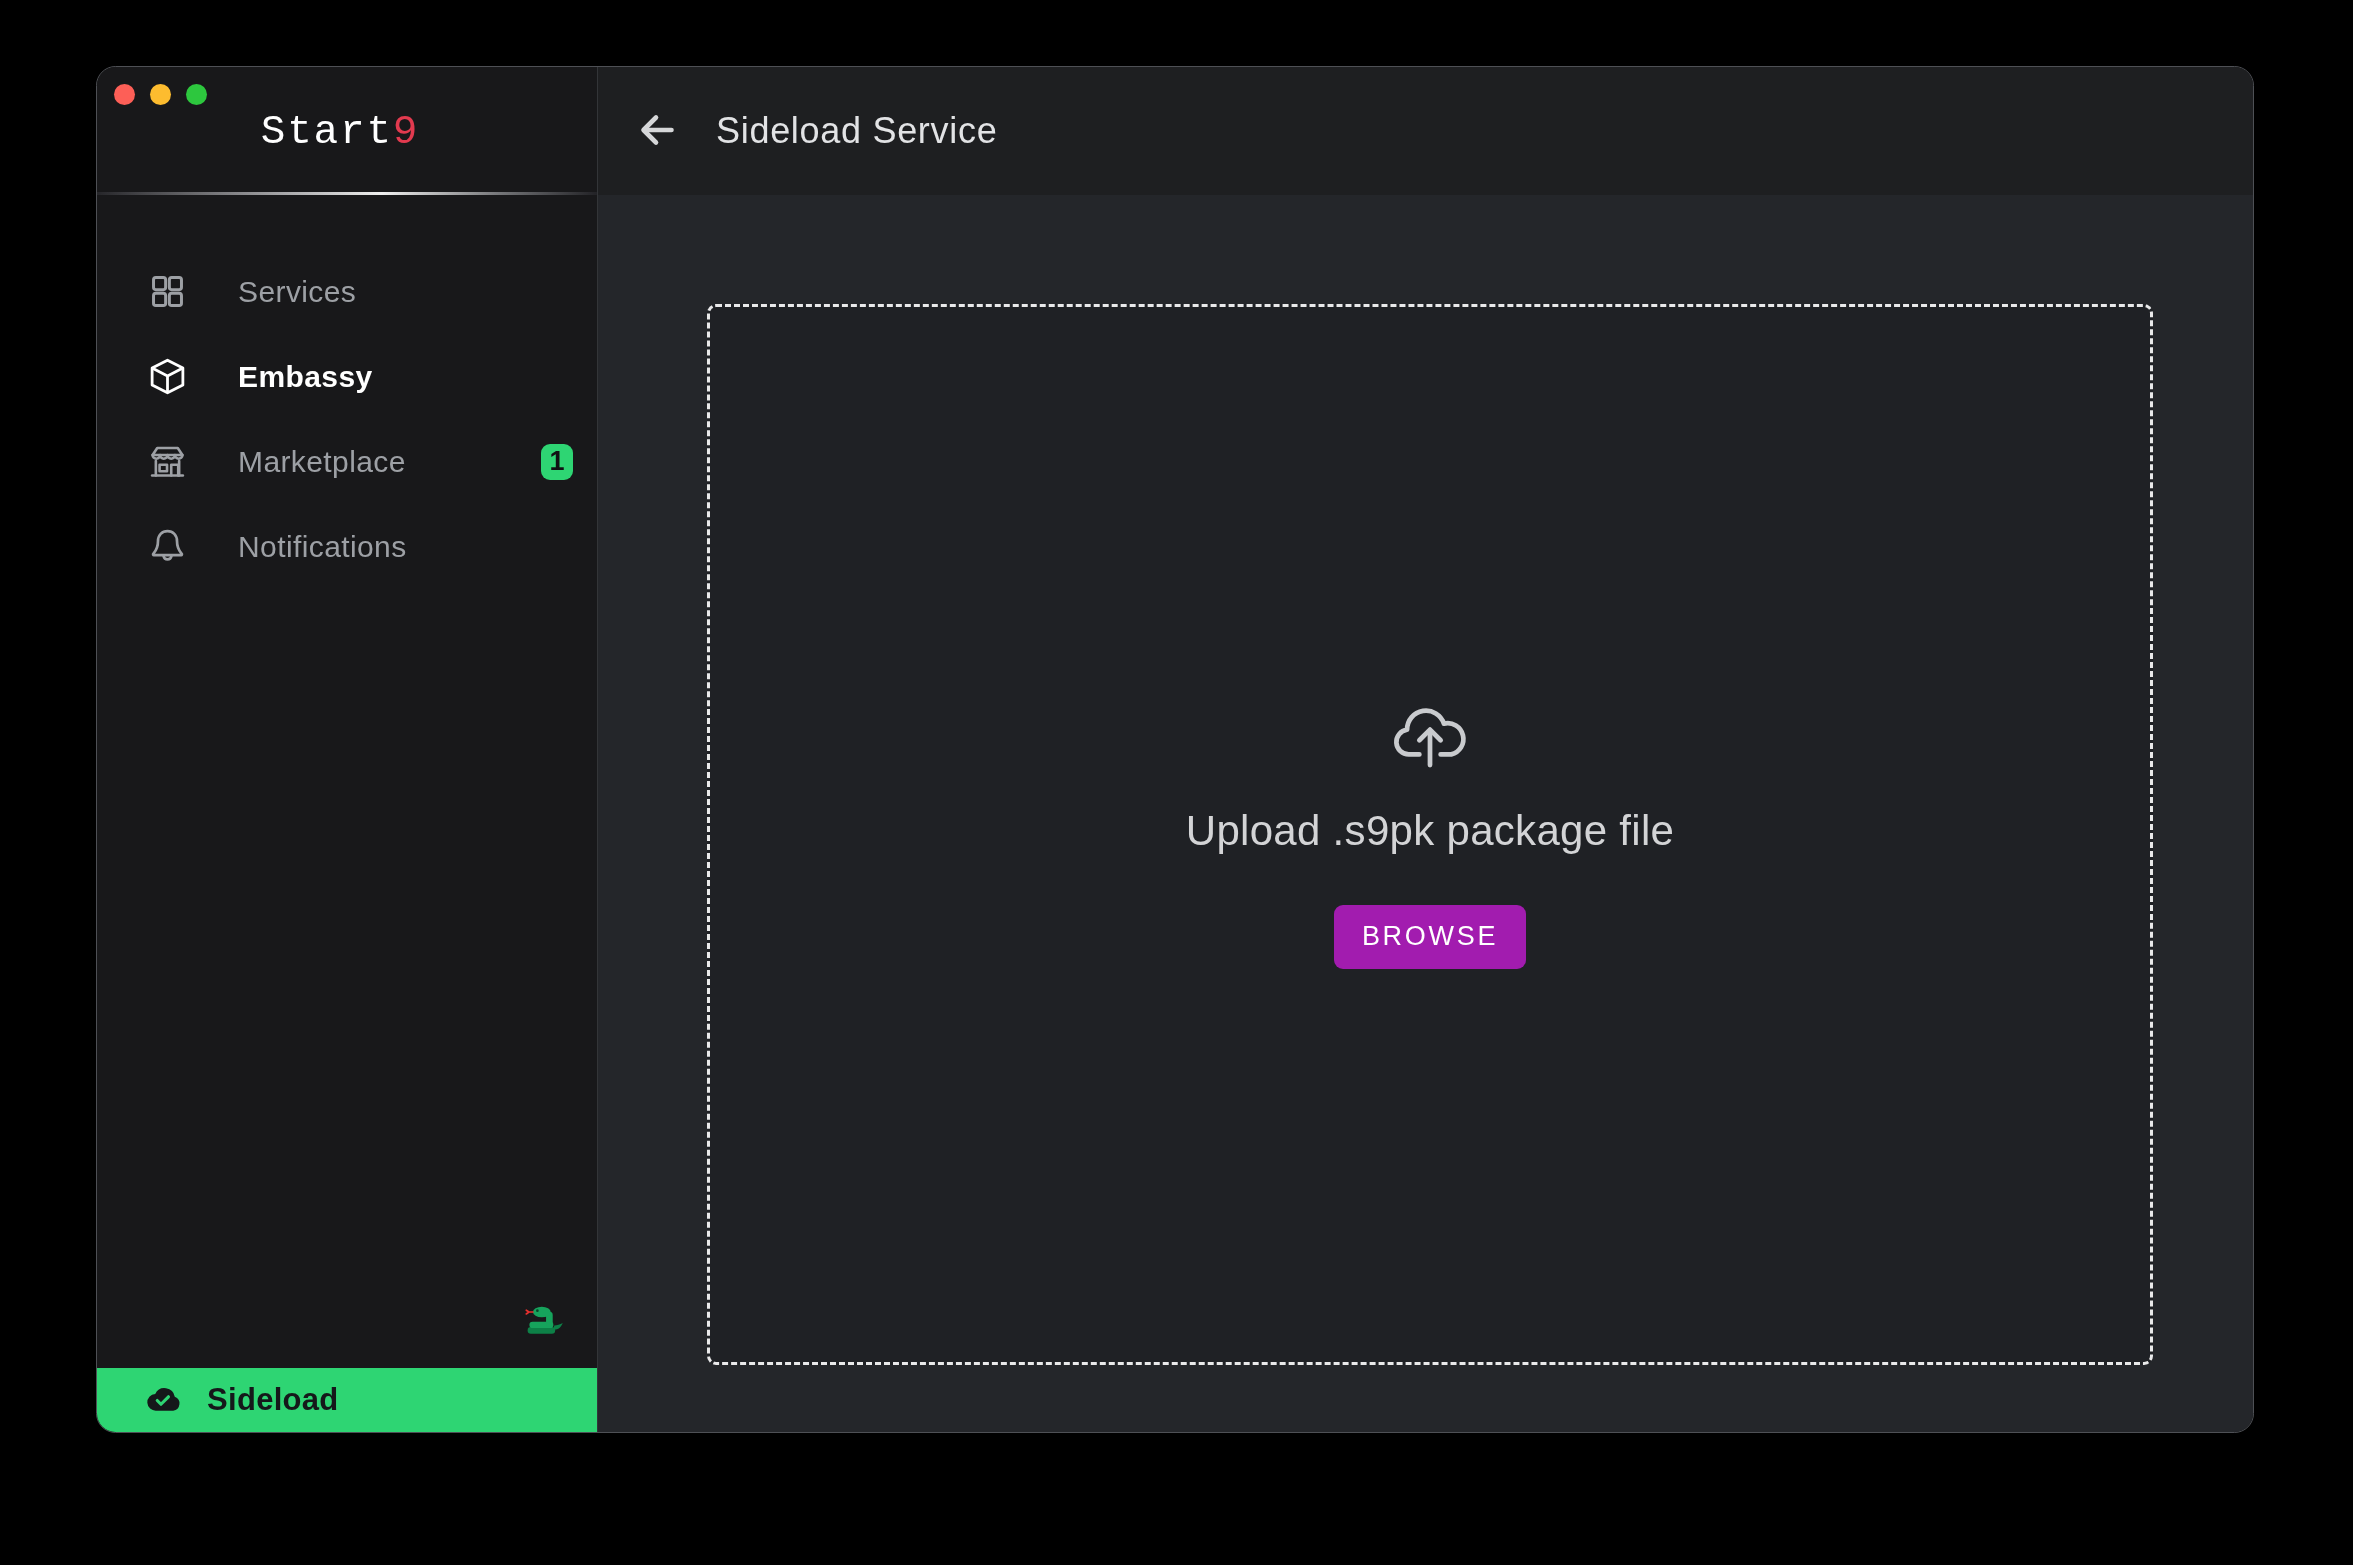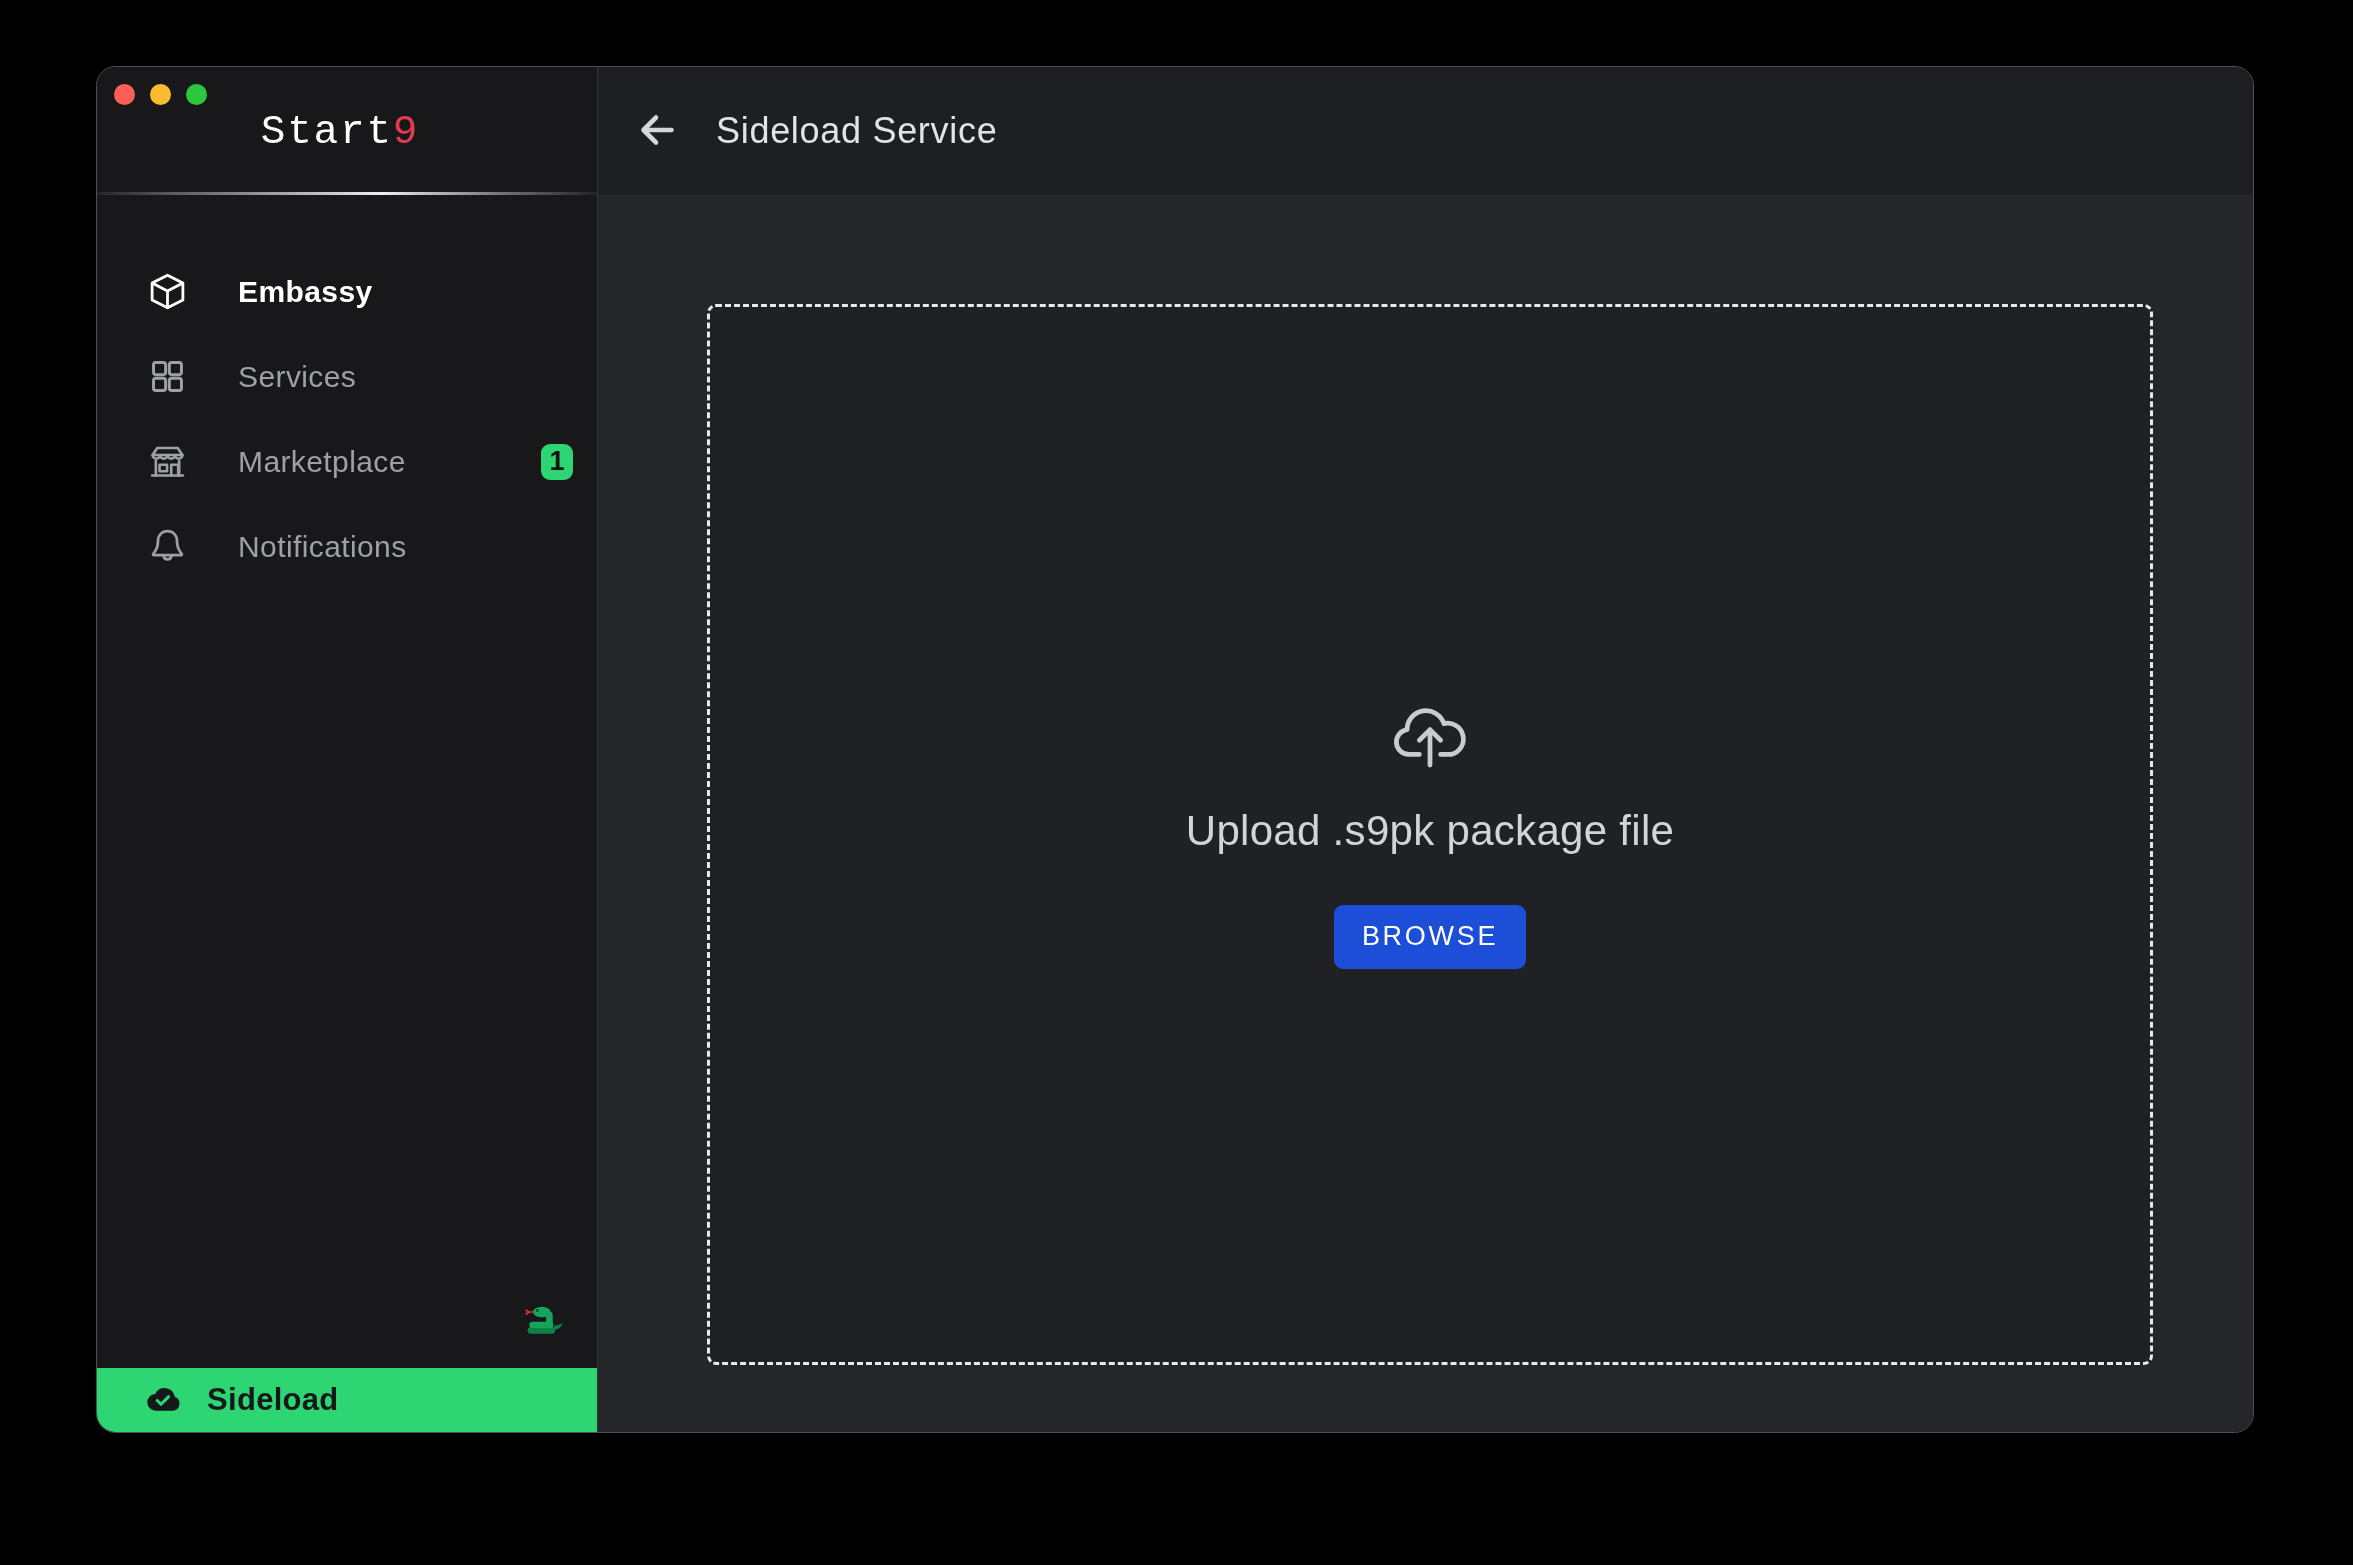--- a/index.html
+++ b/index.html
@@ -77,21 +77,21 @@
     border:3.6px dashed #e9e9ea; border-radius:9px; background:#1f2125;
     display:flex; flex-direction:column; align-items:center; justify-content:center;
     cursor:pointer;
   }
   .cloud { width:78px; height:69px; display:block; }
   .upload-label {
     margin-top:37px; font-size:42px; font-weight:300; color:#d3d4d6; letter-spacing:0.3px;text-align:center;
   }
   .browse {
     margin-top:50px; height:64px; padding:0 28px; border:none; border-radius:9px;
-    background:#1d4ed8; color:#fff; font-family:"Liberation Sans",sans-serif;
+    background:#a21caf; color:#fff; font-family:"Liberation Sans",sans-serif;
     font-size:27px; font-weight:400; letter-spacing:2.7px; cursor:pointer;
   }
 </style>
 </head>
 <body>
 
 <div class="window">
 
   <aside class="sidebar">
 
@@ -100,41 +100,41 @@
       <span class="light yellow"></span>
       <span class="light green"></span>
     </div>
 
     <div class="logo"><span>Start</span><span class="accent">9</span></div>
 
     <div class="sidebar-divider"></div>
 
     <nav class="menu">
 
-      <div class="menu-item active">
-        <span class="mi-icon">
-          <svg width="41" height="41" viewBox="0 0 44 44" fill="none" stroke="#ffffff" stroke-width="3" stroke-linejoin="round">
-            <path d="M22 4.5 L38.5 13 V31 L22 39.5 L5.5 31 V13 Z"></path>
-            <path d="M5.5 13 L22 21.5 L38.5 13"></path>
-            <path d="M22 21.5 V39.5"></path>
-          </svg>
-        </span>
-        <span class="mi-label">Embassy</span>
-      </div>
-
       <div class="menu-item">
         <span class="mi-icon">
           <svg width="41" height="41" viewBox="0 0 44 44" fill="none" stroke="#9da0a5" stroke-width="3.2">
             <rect x="7" y="7" width="13" height="13" rx="2.5"></rect>
             <rect x="24" y="7" width="13" height="13" rx="2.5"></rect>
             <rect x="7" y="24" width="13" height="13" rx="2.5"></rect>
             <rect x="24" y="24" width="13" height="13" rx="2.5"></rect>
           </svg>
         </span>
         <span class="mi-label">Services</span>
+      </div>
+
+      <div class="menu-item active">
+        <span class="mi-icon">
+          <svg width="41" height="41" viewBox="0 0 44 44" fill="none" stroke="#ffffff" stroke-width="3" stroke-linejoin="round">
+            <path d="M22 4.5 L38.5 13 V31 L22 39.5 L5.5 31 V13 Z"></path>
+            <path d="M5.5 13 L22 21.5 L38.5 13"></path>
+            <path d="M22 21.5 V39.5"></path>
+          </svg>
+        </span>
+        <span class="mi-label">Embassy</span>
       </div>
 
       <div class="menu-item">
         <span class="mi-icon">
           <svg width="41" height="41" viewBox="0 0 44 44" fill="none" stroke="#9da0a5" stroke-width="2.8" stroke-linecap="round" stroke-linejoin="round">
             <path d="M11 7.5 h22 l5 7.5 H6 Z"></path>
             <path d="M6 15 a4 4 0 0 0 8 0 a4 4 0 0 0 8 0 a4 4 0 0 0 8 0 a4 4 0 0 0 8 0"></path>
             <path d="M9.5 21.5 V37 M34.5 21.5 V37"></path>
             <path d="M5.5 37 h33"></path>
             <rect x="13.5" y="25.5" width="8" height="7"></rect>

